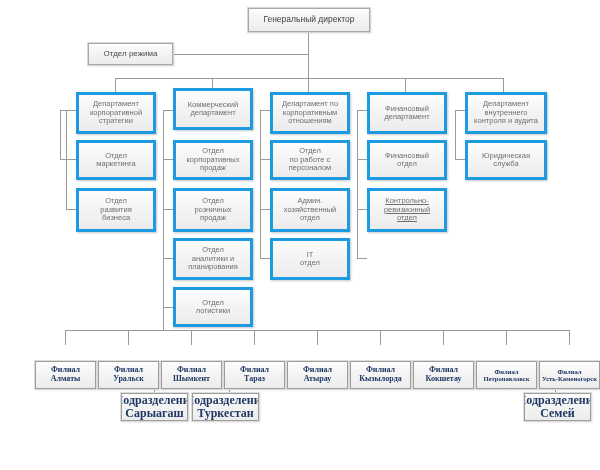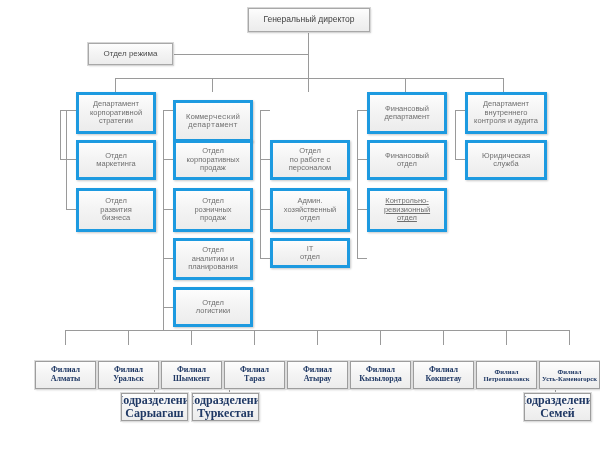--- a/index.html
+++ b/index.html
@@ -138,43 +138,46 @@
   <div class="box blue" style="left:76px;top:92px;width:80px;height:42px;">
     <span class="t">Департамент<br>корпоративной<br>стратегии</span>
   </div>
   <div class="box blue" style="left:76px;top:140px;width:80px;height:40px;">
     <span class="t">Отдел<br>маркетинга</span>
   </div>
   <div class="box blue" style="left:76px;top:188px;width:80px;height:44px;">
     <span class="t">Отдел<br>развития<br>бизнеса</span>
   </div>
 
-  <div class="box blue" style="left:173px;top:100px;width:80px;height:42px;font-family:Liberation Mono, monospace;">
+  <div class="box blue" style="left:173px;top:88px;width:80px;height:42px;">
     <span class="t">Коммерческий<br>департамент</span>
   </div>
   <div class="box blue" style="left:173px;top:140px;width:80px;height:40px;">
     <span class="t">Отдел<br>корпоративных<br>продаж</span>
   </div>
   <div class="box blue" style="left:173px;top:188px;width:80px;height:44px;">
     <span class="t">Отдел<br>розничных<br>продаж</span>
   </div>
   <div class="box blue" style="left:173px;top:238px;width:80px;height:42px;">
     <span class="t">Отдел<br>аналитики и<br>планирования</span>
   </div>
   <div class="box blue" style="left:173px;top:287px;width:80px;height:40px;">
     <span class="t">Отдел<br>логистики</span>
   </div>
 
+  <div class="box blue" style="left:270px;top:92px;width:80px;height:42px;">
+    <span class="t">Департамент по<br>корпоративным<br>отношениям</span>
+  </div>
   <div class="box blue" style="left:270px;top:140px;width:80px;height:40px;">
     <span class="t">Отдел<br>по работе с<br>персоналом</span>
   </div>
   <div class="box blue" style="left:270px;top:188px;width:80px;height:44px;">
     <span class="t">Админ.<br>хозяйственный<br>отдел</span>
   </div>
-  <div class="box blue" style="left:270px;top:238px;width:80px;height:30px;">
+  <div class="box blue" style="left:270px;top:238px;width:80px;height:42px;">
     <span class="t">IT<br>отдел</span>
   </div>
 
   <div class="box blue" style="left:367px;top:92px;width:80px;height:42px;">
     <span class="t">Финансовый<br>департамент</span>
   </div>
   <div class="box blue" style="left:367px;top:140px;width:80px;height:40px;">
     <span class="t">Финансовый<br>отдел</span>
   </div>
   <div class="box blue" style="left:367px;top:188px;width:80px;height:44px;text-decoration:underline;">

